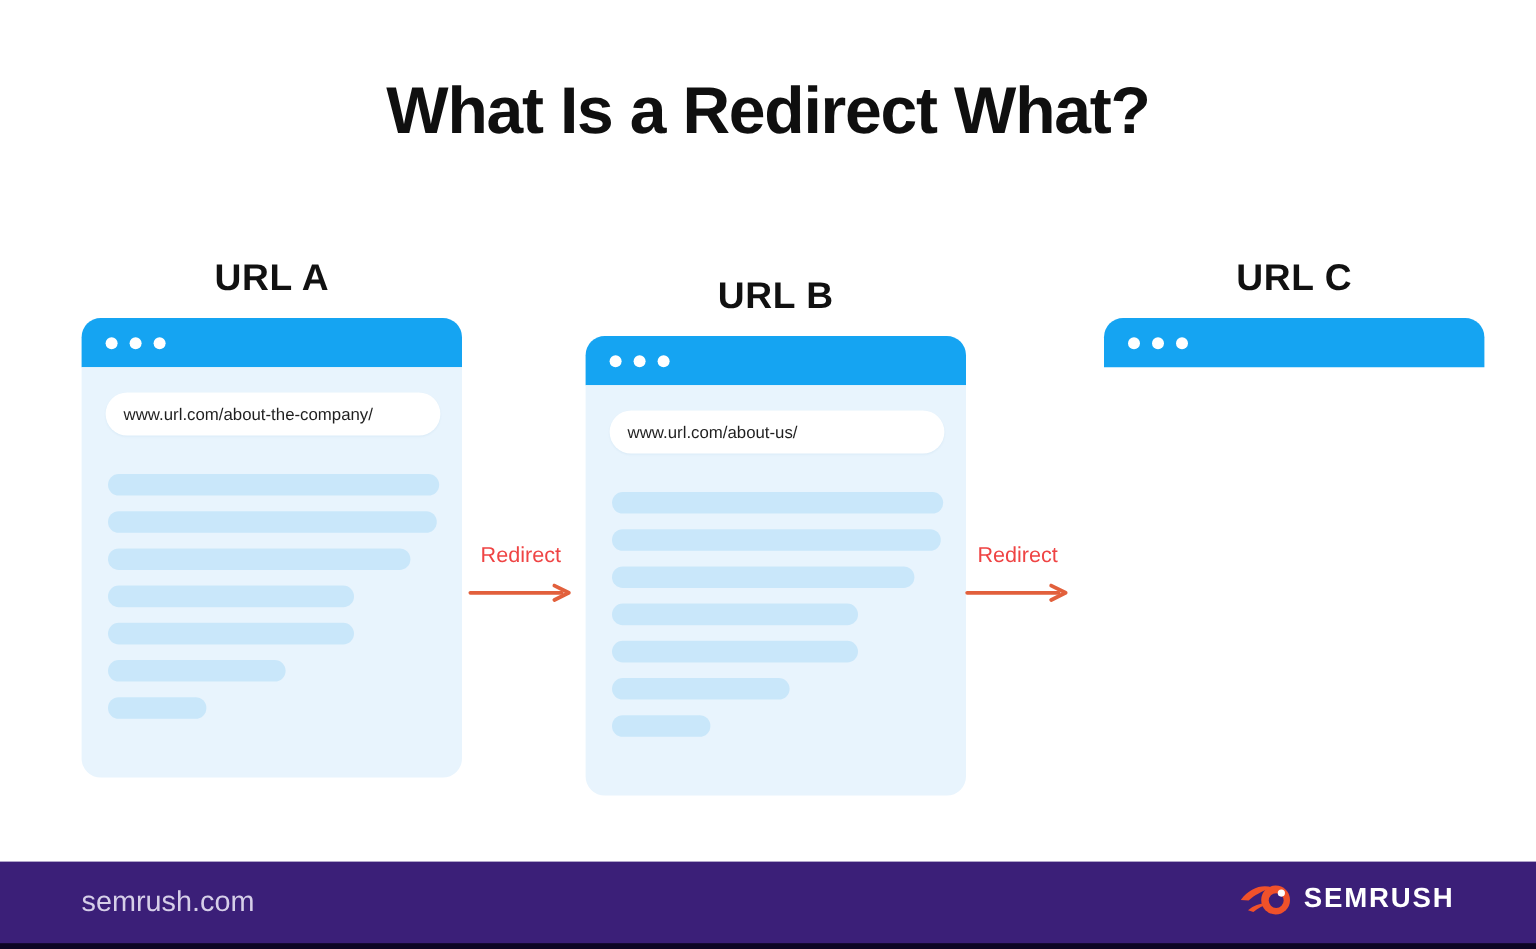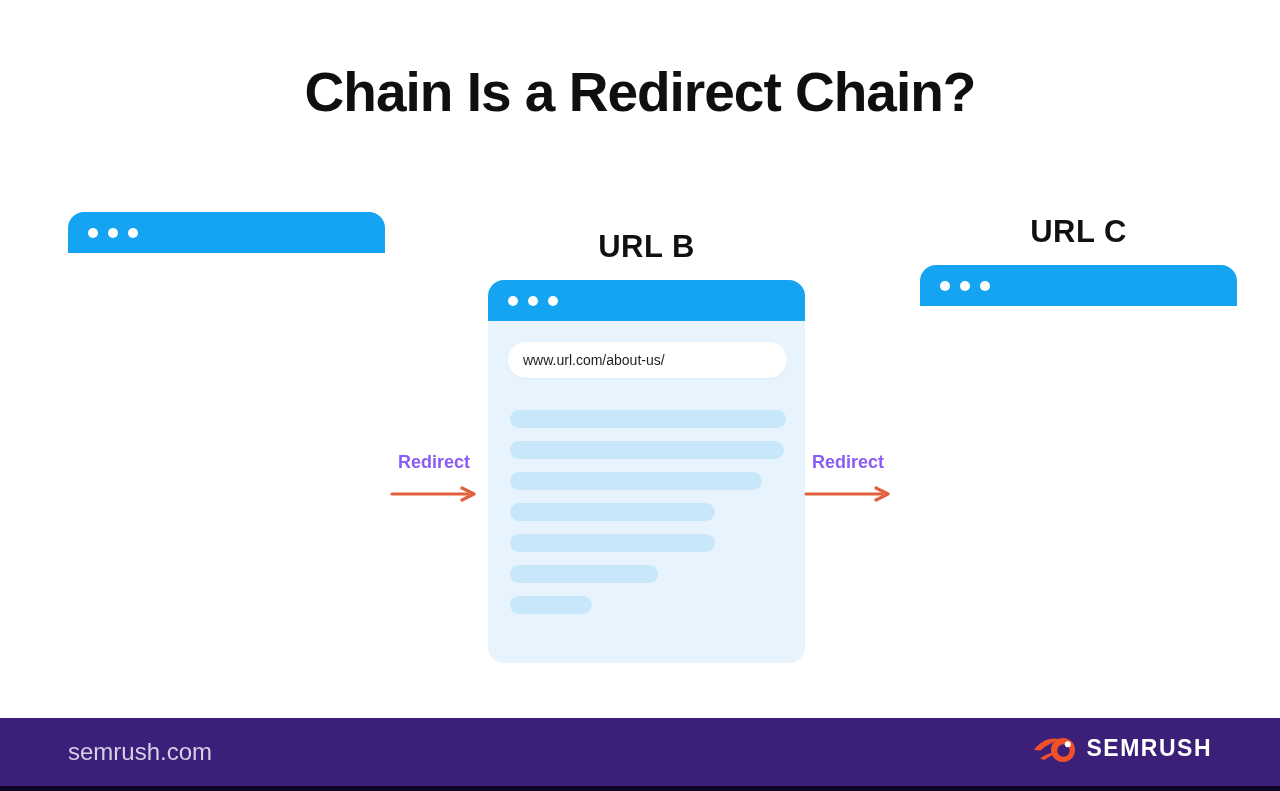--- a/index.html
+++ b/index.html
@@ -42,49 +42,62 @@
   .skeleton { margin:32px 0 0 22px; }
   .skel-line {
     height:18px; border-radius:9px; background:#c9e7fa; margin-bottom:13px;
   }
   .redirect {
     position:absolute; top:450px; text-align:center;
   }
   .redirect-1 { left:385px; width:98px; }
   .redirect-2 { left:800px; width:96px; }
   .redirect-label {
-    font-size:18px; font-weight:bold; color:#8b5cf6; line-height:24px;
+    font-size:18px; font-weight:normal; color:#ef4444; line-height:24px;
   }
   .redirect-arrow { margin-top:12px; }
   .footer {
     position:absolute; left:0; bottom:0; width:1280px; height:73px;
     background:#3b1f78; border-bottom:5px solid #0d0524;
     display:flex; align-items:center; justify-content:space-between;
     padding:0 68px;
   }
   .footer-site { font-size:24px; color:#d6cfe8; }
   .brand { display:flex; gap:9px; }
   .brand-name {
     font-size:23px; font-weight:bold; color:#ffffff; letter-spacing:1.5px;
   }
 </style>
 </head>
 <body>
 
 <div class="canvas">
 
-  <h1 class="title">Chain Is a Redirect Chain?</h1>
+  <h1 class="title">What Is a Redirect What?</h1>
 
   <div class="column col-a">
+    <div class="col-label">URL A</div>
     <div class="card">
       <div class="card-header">
           <div class="dot"></div>
           <div class="dot"></div>
           <div class="dot"></div>
         </div>
+      <div class="card-body">
+        <div class="url-pill">www.url.com/about-the-company/</div>
+        <div class="skeleton">
+            <div class="skel-line" style="width: 276px; height: 18px; margin-bottom: 13px;"></div>
+            <div class="skel-line" style="width: 274px; height: 18px; margin-bottom: 13px;"></div>
+            <div class="skel-line" style="width: 252px; height: 18px; margin-bottom: 13px;"></div>
+            <div class="skel-line" style="width: 205px; height: 18px; margin-bottom: 13px;"></div>
+            <div class="skel-line" style="width: 205px; height: 18px; margin-bottom: 13px;"></div>
+            <div class="skel-line" style="width: 148px; height: 18px; margin-bottom: 13px;"></div>
+            <div class="skel-line" style="width: 82px; height: 18px; margin-bottom: 13px;"></div>
+          </div>
+      </div>
     </div>
   </div>
 
   <div class="redirect redirect-1">
     <div class="redirect-label">Redirect</div>
     <div class="redirect-arrow">
       <svg width="88" height="16" viewBox="0 0 88 16">
         <path d="M2 8 H78" stroke="#e2603c" stroke-width="3.2" fill="none" stroke-linecap="round"></path>
         <path d="M72 2 L84 8 L72 14" stroke="#e2603c" stroke-width="3.2" fill="none" stroke-linecap="round" stroke-linejoin="round"></path>
       </svg>

